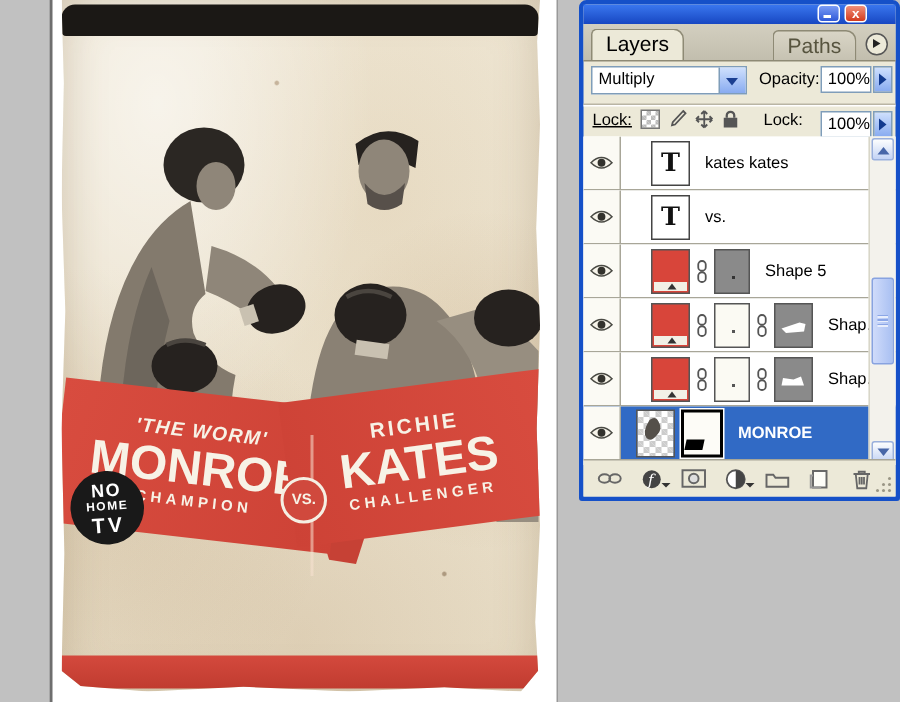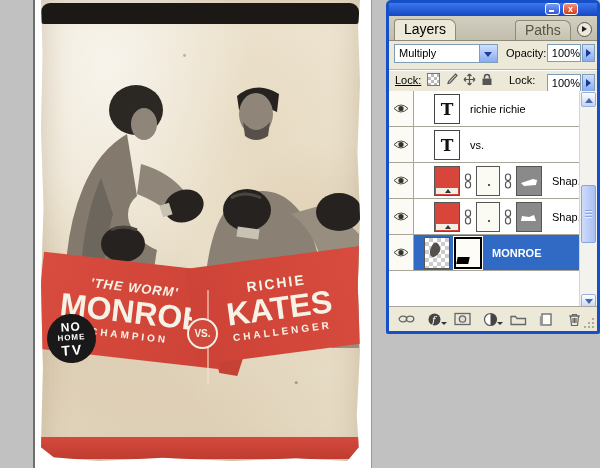--- a/index.html
+++ b/index.html
@@ -288,37 +288,54 @@
 
         <div class="lrow">
           <div class="eyecell">
             <svg width="16" height="11" viewBox="0 0 16 11">
                 <path d="M1,5.5 Q8,-1.5 15,5.5 Q8,12.5 1,5.5 Z" fill="#f7f4ea" stroke="#4a4a44"></path>
                 <circle cx="8" cy="5.5" r="2.6" fill="#33322d"></circle>
               </svg>
           </div>
           <div class="rowbody">
             <div class="thumb t-thumb">T</div>
-            <span class="lname">richie richie</span>
+            <span class="lname">kates kates</span>
           </div>
         </div>
 
         <div class="lrow">
           <div class="eyecell">
             <svg width="16" height="11" viewBox="0 0 16 11">
                 <path d="M1,5.5 Q8,-1.5 15,5.5 Q8,12.5 1,5.5 Z" fill="#f7f4ea" stroke="#4a4a44"></path>
                 <circle cx="8" cy="5.5" r="2.6" fill="#33322d"></circle>
               </svg>
           </div>
           <div class="rowbody">
             <div class="thumb t-thumb">T</div>
             <span class="lname">vs.</span>
           </div>
         </div>
 
+        <div class="lrow">
+          <div class="eyecell">
+            <svg width="16" height="11" viewBox="0 0 16 11">
+                <path d="M1,5.5 Q8,-1.5 15,5.5 Q8,12.5 1,5.5 Z" fill="#f7f4ea" stroke="#4a4a44"></path>
+                <circle cx="8" cy="5.5" r="2.6" fill="#33322d"></circle>
+              </svg>
+          </div>
+          <div class="rowbody">
+            <div class="thumb fill-thumb"></div>
+            <svg class="chain" width="8" height="16" viewBox="0 0 8 16" fill="none" stroke="#555" stroke-width="1.2">
+                <rect x="1.5" y="1" width="5" height="6.5" rx="2.4"></rect>
+                <rect x="1.5" y="8.5" width="5" height="6.5" rx="2.4"></rect>
+              </svg>
+            <div class="thumb graymask"></div>
+            <span class="lname">Shape 5</span>
+          </div>
+        </div>
 
         <div class="lrow">
           <div class="eyecell">
             <svg width="16" height="11" viewBox="0 0 16 11">
                 <path d="M1,5.5 Q8,-1.5 15,5.5 Q8,12.5 1,5.5 Z" fill="#f7f4ea" stroke="#4a4a44"></path>
                 <circle cx="8" cy="5.5" r="2.6" fill="#33322d"></circle>
               </svg>
           </div>
           <div class="rowbody">
             <div class="thumb fill-thumb"></div>

